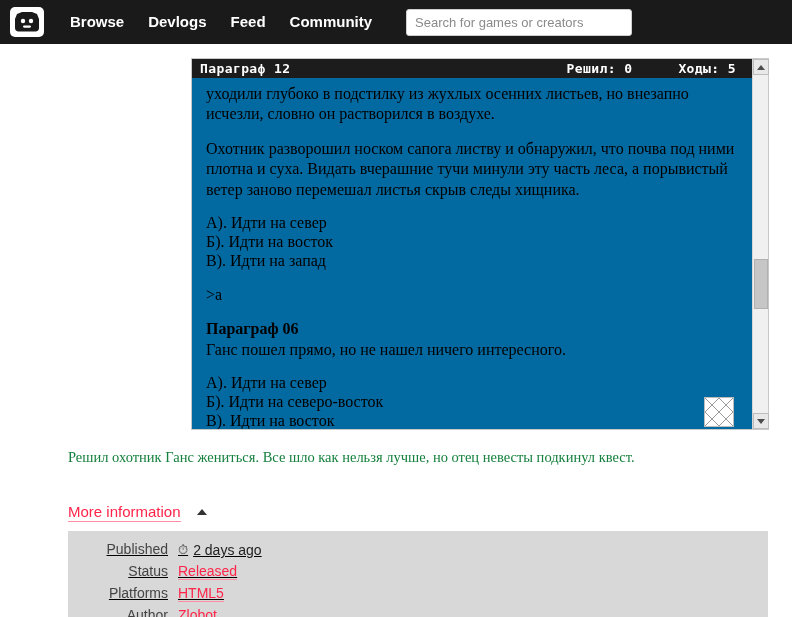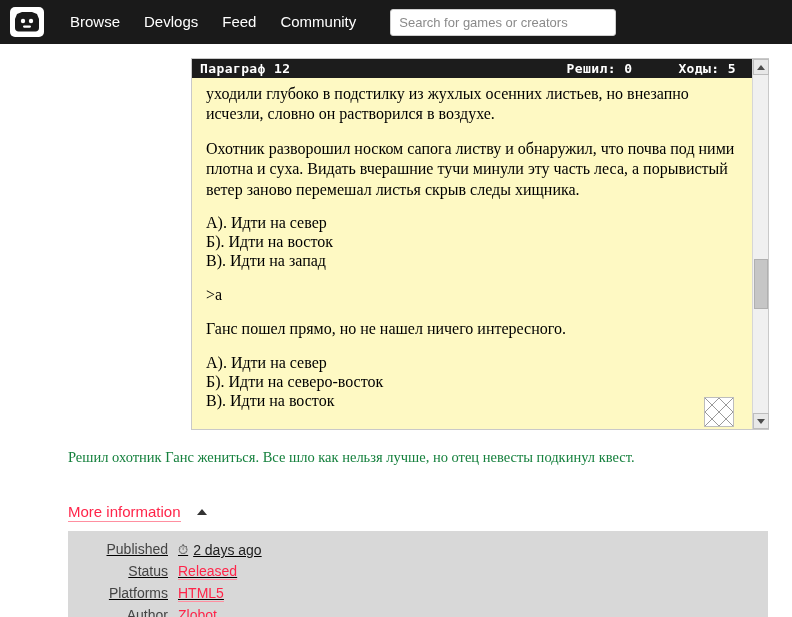--- a/index.html
+++ b/index.html
@@ -25,21 +25,21 @@
     background: #fff;
     border-radius: 5px;
     margin-right: 14px;
     position: relative;
     display: flex; align-items: center; justify-content: center;
   }
   .logo svg { display: block; }
   .nav-link {
     color: #fff;
     font-size: 15px;
-    font-weight: normal;
+    font-weight: bold;
     padding: 0 12px;
     line-height: 44px;
     text-decoration: none;
     white-space: nowrap;
     cursor: pointer;
   }
   .nav-search {
     margin-left: 22px;
     width: 226px;
     height: 27px;
@@ -74,21 +74,21 @@
     width: 578px;
     height: 372px;
     background: #fff;
     border: 1px solid #c9c9c9;
     display: flex;
   }
   .game-inner {
     position: relative;
     flex: 1 1 auto;
     overflow: hidden;
-    background: #fef9c3;
+    background: #0369a1;
   }
   .status-bar {
     background: #1c1c1c;
     color: #fff;
     font-family: "DejaVu Sans Mono", monospace;
     font-size: 13px;
     font-weight: bold;
     height: 19px;
     line-height: 19px;
     display: flex;
@@ -261,20 +261,21 @@
 
       <div class="story">
         <p>уходили глубоко в подстилку из жухлых осенних листьев, но внезапно исчезли, словно он растворился в воздухе.</p>
         <p>Охотник разворошил носком сапога листву и обнаружил, что почва под ними плотна и суха. Видать вчерашние тучи минули эту часть леса, а порывистый ветер заново перемешал листья скрыв следы хищника.</p>
         <div class="choices">
           <div>А). Идти на север</div>
           <div>Б). Идти на восток</div>
           <div>В). Идти на запад</div>
         </div>
         <p class="prompt">&gt;a</p>
+        <p class="para-title">Параграф 06</p>
         <p>Ганс пошел прямо, но не нашел ничего интересного.</p>
         <div class="choices">
           <div>А). Идти на север</div>
           <div>Б). Идти на северо-восток</div>
           <div>В). Идти на восток</div>
         </div>
       </div>
 
       <div class="grip">
         <svg width="28" height="28" viewBox="0 0 28 28" aria-hidden="true">

